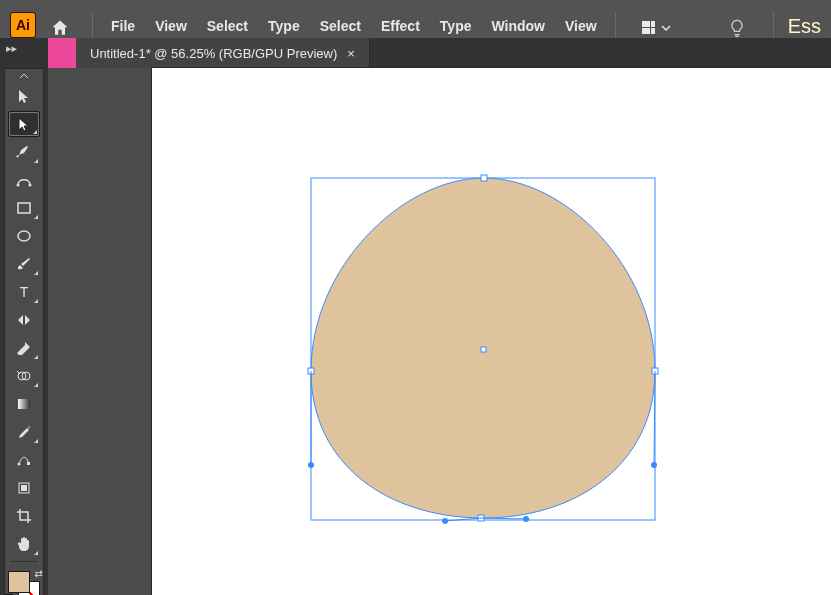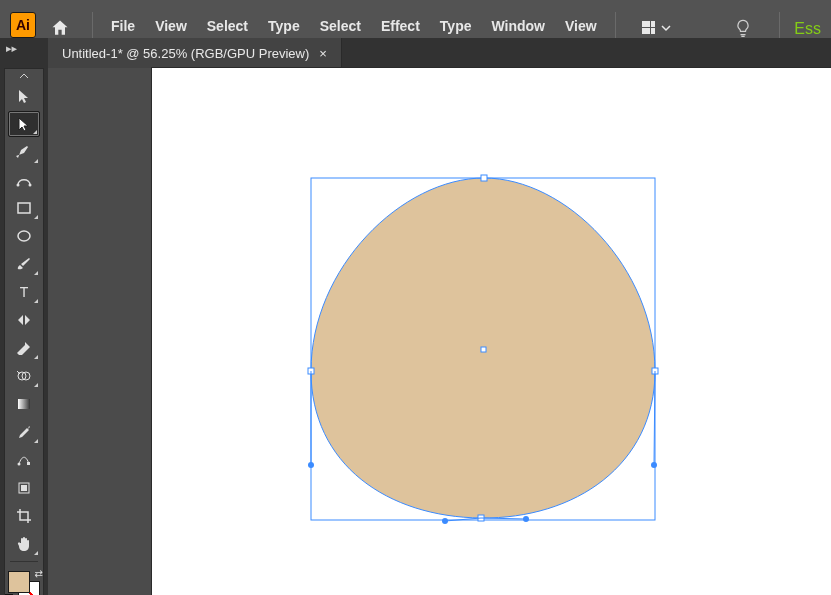--- a/index.html
+++ b/index.html
@@ -9,27 +9,27 @@
 .menubar { height: 38px; background: #535353; display: flex; align-items: flex-end; padding: 0 4px; color: #e8e8e8; font-size: 14px; }
 .ai-logo { width: 26px; height: 26px; background: #ff9a00; color: #330000; font-weight: 700; font-size: 14px; display:flex; align-items:center; justify-content:center; border-radius:3px; margin: 0 8px 0 6px; border:1px solid #1a1a1a; }
 .home-icon { width: 20px; height: 20px; margin: 0 14px 0 6px; cursor:pointer; }
 .vrule { width:1px; height:26px; background:#6a6a6a; margin: 0 8px; }
 .menu-item { padding: 4px 10px; cursor: pointer; border-radius:3px;font-weight:bold; }
 .workspace-switcher { display:flex; align-items:center; margin-left:10px; padding:4px 8px; cursor:pointer; }
 .ws-grid { display:inline-grid; grid-template-columns: 8px 4px; grid-template-rows: 6px 6px; gap:1px; margin-right:6px;}
 .ws-grid span { background:#e8e8e8; }
 .spacer { flex:1; }
 .bulb { margin:0 18px; cursor:pointer; }
-.right-text { color:#84cc16; font-size:16px; padding:0 6px; }
+.right-text { color:#fef9c3; font-size:20px; padding:0 6px; }
 
 
 .expand-row { position:absolute; left:6px; top:42px; color:#cfcfcf; font-size:11px; cursor:pointer; }
 
 
-.tabstrip { position:absolute; top:38px; left:48px; height:30px; background:#ec4899; display:flex; align-items:stretch; }
+.tabstrip { position:absolute; top:38px; left:48px; height:30px; background:#ec4899; display:flex; align-items:stretch;padding-left:28px; }
 .tab { display:flex; align-items:center; background:#434343; color:#e8e8e8; font-size:13px; padding:0 14px; gap:10px; border-right:1px solid #2a2a2a; }
 .tab .close { font-size:13px; cursor:pointer; color:#e8e8e8; }
 
 
 .toolpanel { position:absolute; top:68px; left:4px; width:40px; background:#4b4b4b; border:1px solid #2a2a2a; padding:3px 0; display:flex; flex-direction:column; align-items:center; }
 .tool { width:32px; height:26px; margin:1px 0; display:flex; align-items:center; justify-content:center; cursor:pointer; border-radius:2px; position:relative; color:#e0e0e0; }
 .tool.selected { background:#2f2f2f; border:1px solid #1a1a1a; box-shadow: inset 0 0 0 1px #777; }
 .tri { position:absolute; right:2px; bottom:2px; width:0; height:0; border-right:4px solid #cfcfcf; border-top:4px solid transparent; }
 .tool-divider { width:28px; height:1px; background:#333; margin:3px 0; }
 

